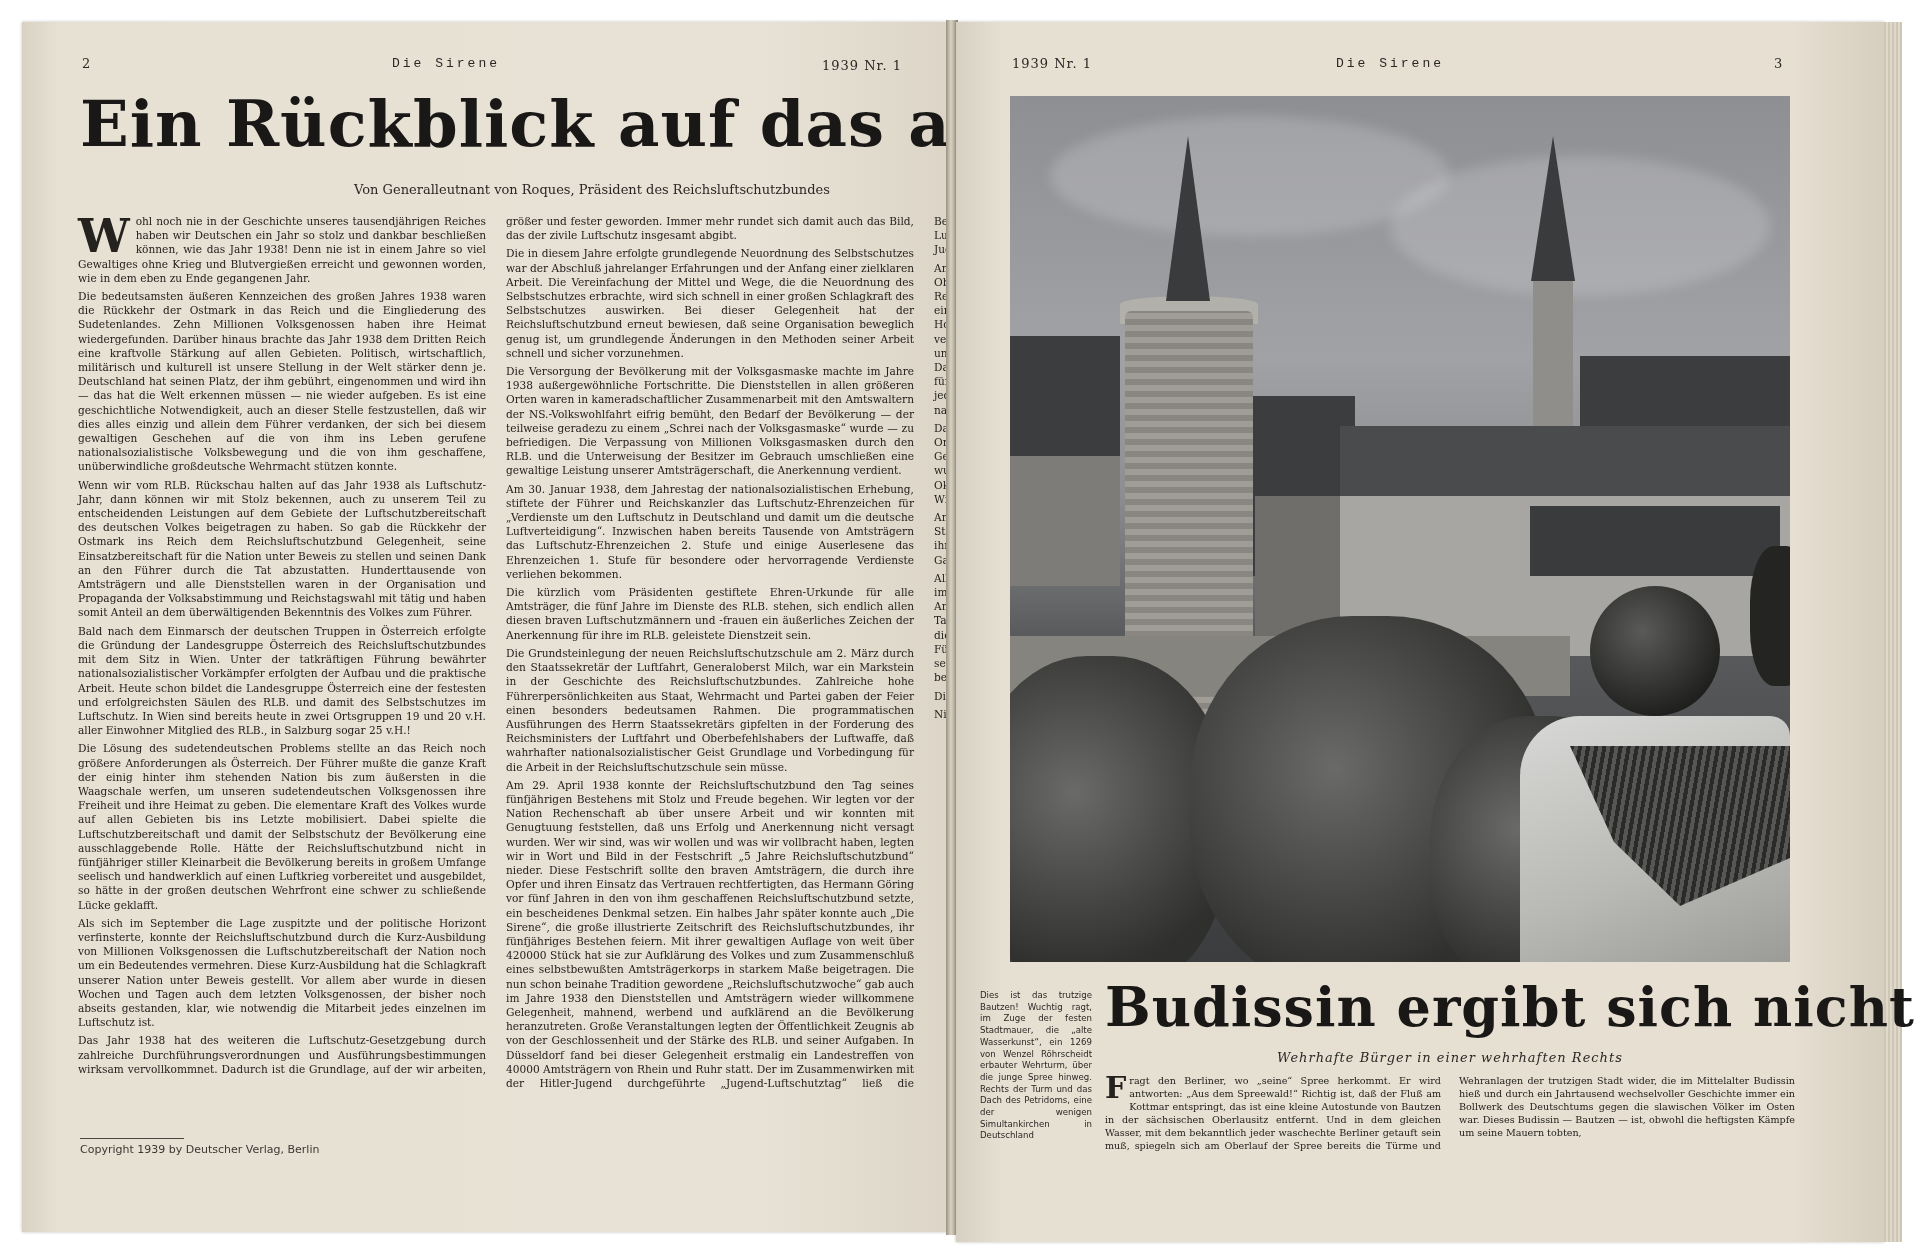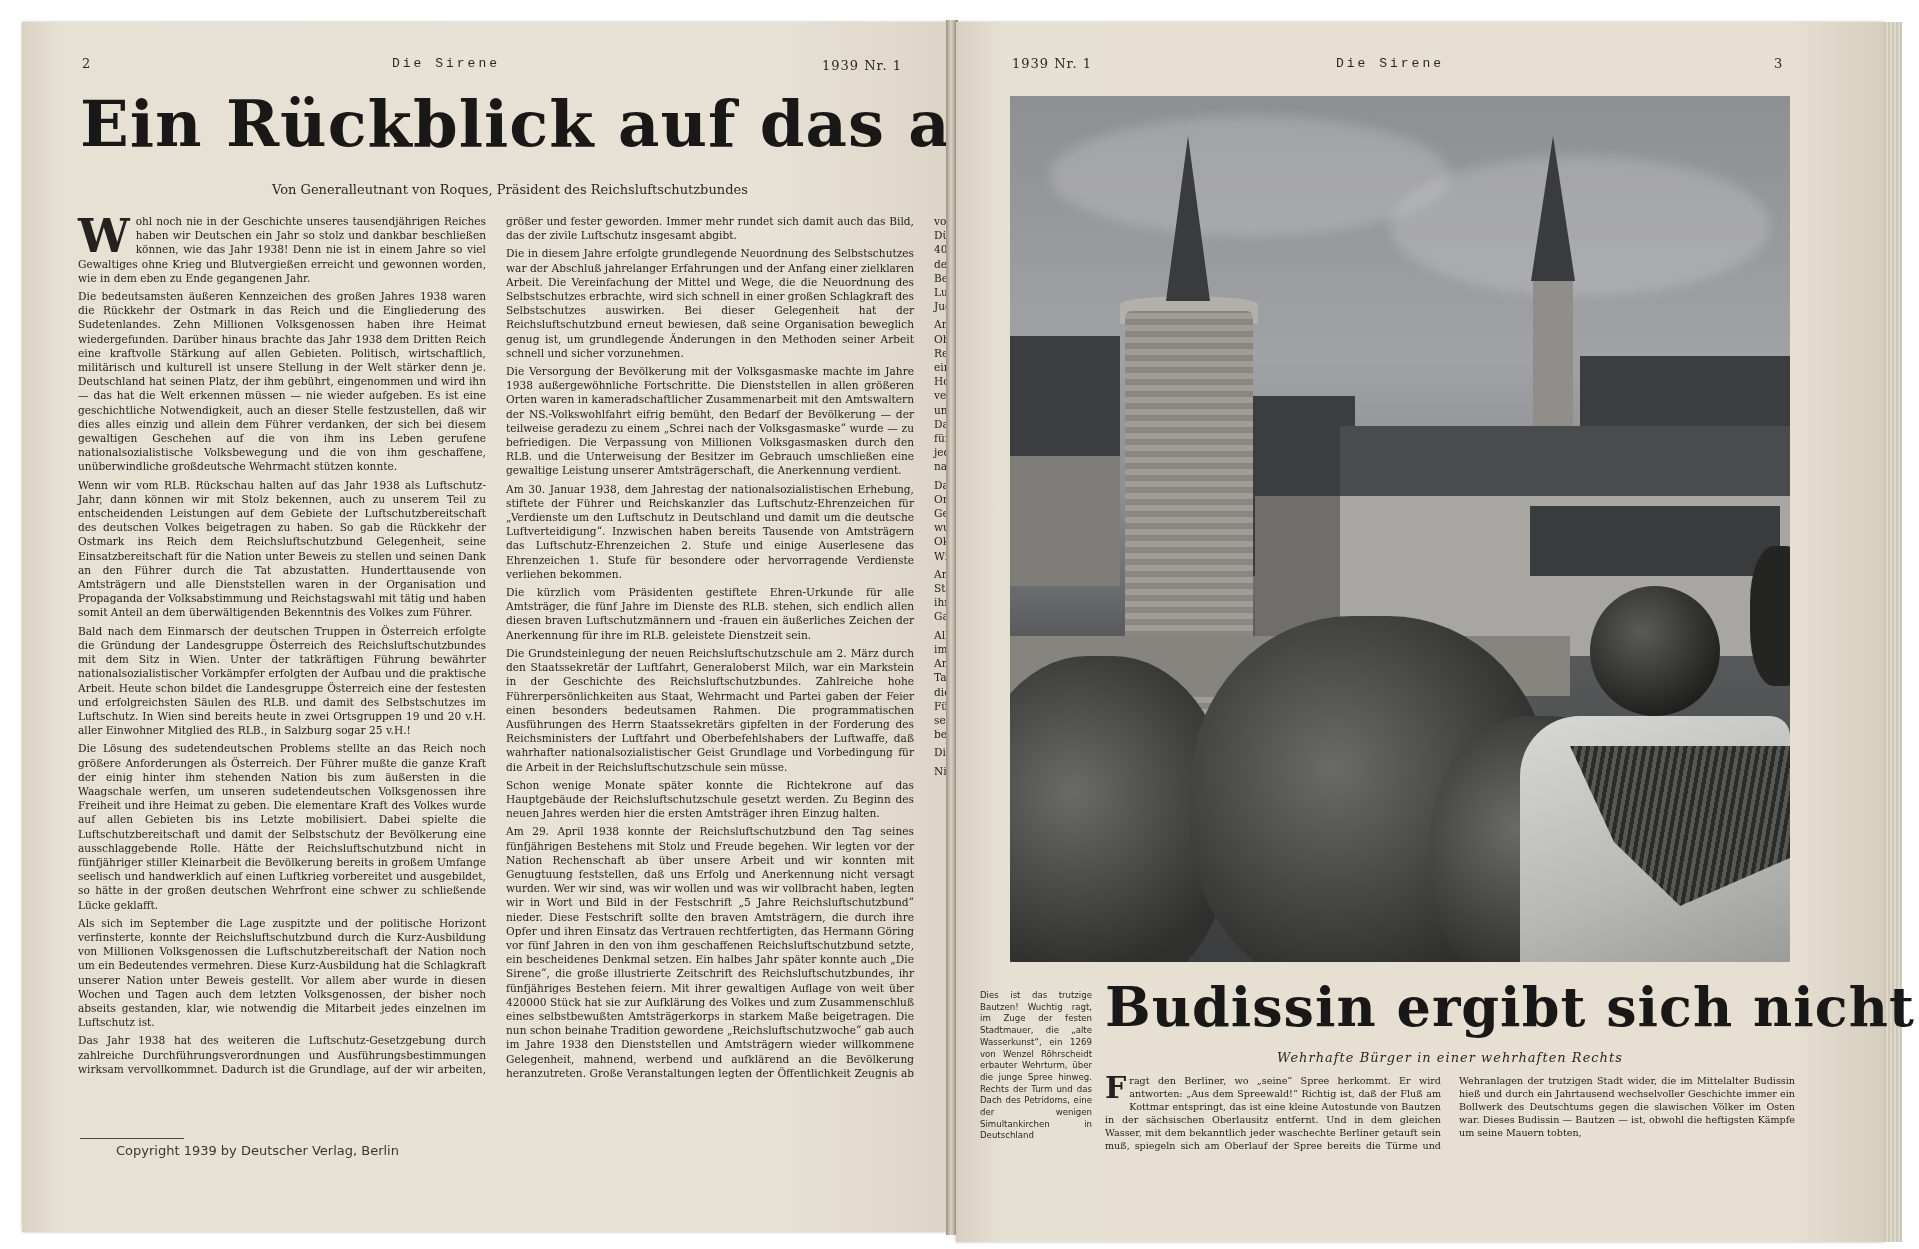--- a/index.html
+++ b/index.html
@@ -39,21 +39,21 @@
   }
 
   .headline {
     position: absolute; left: 80px; top: 78px; width: 820px;
     font-family: "DejaVu Serif", serif; font-weight: bold;
     font-size: 64px; line-height: 80px; letter-spacing: 1px;
     color: #1a1816; white-space: nowrap;
   }
   .byline {
     position: absolute; left: 270px; top: 175px; width: 640px;
-    font-size: 13px; color: #2a2724; text-align: left;
+    font-size: 13px; color: #2a2724; text-align: center;
   }
 
   .columns {
     position: absolute; left: 78px; top: 214px; width: 836px; height: 880px;
     column-count: 2; column-gap: 20px; column-fill: auto;
     font-size: 10.6px; line-height: 14.2px; text-align: justify;
     color: #24211e;
   }
   .columns p { margin: 0 0 4px 0; }
   .dropcap {
@@ -65,21 +65,21 @@
     display: block; text-align: center; font-size: 17px; letter-spacing: 2px;
     margin-top: 6px; font-weight: bold;
   }
 
   .footer-rule {
     position: absolute; left: 80px; top: 1138px; width: 104px; height: 1px;
     background: #4a4540;
   }
   .copyright {
     position: absolute; left: 80px; top: 1143px;
-    font-family: "DejaVu Sans", sans-serif; font-size: 13px; color: #3a3632; margin-left: 36px;
+    font-family: "DejaVu Sans", sans-serif; font-size: 11px; color: #3a3632;
   }
 
   .photo {
     position: absolute; left: 1010px; top: 96px; width: 780px; height: 866px;
     overflow: hidden;
     background: linear-gradient(180deg, #8e8f92 0%, #a1a2a5 30%, #8d8e90 46%, #5a5b5c 62%, #3b3c3d 100%);
   }
   .sky-cloud { position: absolute; border-radius: 50%; background: rgba(220,220,222,0.25); filter: blur(6px); }
   .roof { position: absolute; background: #3c3d3f; }
   .wall { position: absolute; background: #9c9b97; }
@@ -161,21 +161,20 @@
     <p>Wenn wir vom RLB. Rückschau halten auf das Jahr 1938 als Luftschutz-Jahr, dann können wir mit Stolz bekennen, auch zu unserem Teil zu entscheidenden Leistungen auf dem Gebiete der Luftschutzbereitschaft des deutschen Volkes beigetragen zu haben. So gab die Rückkehr der Ostmark ins Reich dem Reichsluftschutzbund Gelegenheit, seine Einsatzbereitschaft für die Nation unter Beweis zu stellen und seinen Dank an den Führer durch die Tat abzustatten. Hunderttausende von Amtsträgern und alle Dienststellen waren in der Organisation und Propaganda der Volksabstimmung und Reichstagswahl mit tätig und haben somit Anteil an dem überwältigenden Bekenntnis des Volkes zum Führer.</p>
     <p>Bald nach dem Einmarsch der deutschen Truppen in Österreich erfolgte die Gründung der Landesgruppe Österreich des Reichsluftschutzbundes mit dem Sitz in Wien. Unter der tatkräftigen Führung bewährter nationalsozialistischer Vorkämpfer erfolgten der Aufbau und die praktische Arbeit. Heute schon bildet die Landesgruppe Österreich eine der festesten und erfolgreichsten Säulen des RLB. und damit des Selbstschutzes im Luftschutz. In Wien sind bereits heute in zwei Ortsgruppen 19 und 20 v.H. aller Einwohner Mitglied des RLB., in Salzburg sogar 25 v.H.!</p>
     <p>Die Lösung des sudetendeutschen Problems stellte an das Reich noch größere Anforderungen als Österreich. Der Führer mußte die ganze Kraft der einig hinter ihm stehenden Nation bis zum äußersten in die Waagschale werfen, um unseren sudetendeutschen Volksgenossen ihre Freiheit und ihre Heimat zu geben. Die elementare Kraft des Volkes wurde auf allen Gebieten bis ins Letzte mobilisiert. Dabei spielte die Luftschutzbereitschaft und damit der Selbstschutz der Bevölkerung eine ausschlaggebende Rolle. Hätte der Reichsluftschutzbund nicht in fünfjähriger stiller Kleinarbeit die Bevölkerung bereits in großem Umfange seelisch und handwerklich auf einen Luftkrieg vorbereitet und ausgebildet, so hätte in der großen deutschen Wehrfront eine schwer zu schließende Lücke geklafft.</p>
     <p>Als sich im September die Lage zuspitzte und der politische Horizont verfinsterte, konnte der Reichsluftschutzbund durch die Kurz-Ausbildung von Millionen Volksgenossen die Luftschutzbereitschaft der Nation noch um ein Bedeutendes vermehren. Diese Kurz-Ausbildung hat die Schlagkraft unserer Nation unter Beweis gestellt. Vor allem aber wurde in diesen Wochen und Tagen auch dem letzten Volksgenossen, der bisher noch abseits gestanden, klar, wie notwendig die Mitarbeit jedes einzelnen im Luftschutz ist.</p>
     <p>Das Jahr 1938 hat des weiteren die Luftschutz-Gesetzgebung durch zahlreiche Durchführungsverordnungen und Ausführungsbestimmungen wirksam vervollkommnet. Dadurch ist die Grundlage, auf der wir arbeiten, größer und fester geworden. Immer mehr rundet sich damit auch das Bild, das der zivile Luftschutz insgesamt abgibt.</p>
     <p>Die in diesem Jahre erfolgte grundlegende Neuordnung des Selbstschutzes war der Abschluß jahrelanger Erfahrungen und der Anfang einer zielklaren Arbeit. Die Vereinfachung der Mittel und Wege, die die Neuordnung des Selbstschutzes erbrachte, wird sich schnell in einer großen Schlagkraft des Selbstschutzes auswirken. Bei dieser Gelegenheit hat der Reichsluftschutzbund erneut bewiesen, daß seine Organisation beweglich genug ist, um grundlegende Änderungen in den Methoden seiner Arbeit schnell und sicher vorzunehmen.</p>
     <p>Die Versorgung der Bevölkerung mit der Volksgasmaske machte im Jahre 1938 außergewöhnliche Fortschritte. Die Dienststellen in allen größeren Orten waren in kameradschaftlicher Zusammenarbeit mit den Amtswaltern der NS.-Volkswohlfahrt eifrig bemüht, den Bedarf der Bevölkerung — der teilweise geradezu zu einem „Schrei nach der Volksgasmaske“ wurde — zu befriedigen. Die Verpassung von Millionen Volksgasmasken durch den RLB. und die Unterweisung der Besitzer im Gebrauch umschließen eine gewaltige Leistung unserer Amtsträgerschaft, die Anerkennung verdient.</p>
     <p>Am 30. Januar 1938, dem Jahrestag der nationalsozialistischen Erhebung, stiftete der Führer und Reichskanzler das Luftschutz-Ehrenzeichen für „Verdienste um den Luftschutz in Deutschland und damit um die deutsche Luftverteidigung“. Inzwischen haben bereits Tausende von Amtsträgern das Luftschutz-Ehrenzeichen 2. Stufe und einige Auserlesene das Ehrenzeichen 1. Stufe für besondere oder hervorragende Verdienste verliehen bekommen.</p>
     <p>Die kürzlich vom Präsidenten gestiftete Ehren-Urkunde für alle Amtsträger, die fünf Jahre im Dienste des RLB. stehen, sich endlich allen diesen braven Luftschutzmännern und -frauen ein äußerliches Zeichen der Anerkennung für ihre im RLB. geleistete Dienstzeit sein.</p>
     <p>Die Grundsteinlegung der neuen Reichsluftschutzschule am 2. März durch den Staatssekretär der Luftfahrt, Generaloberst Milch, war ein Markstein in der Geschichte des Reichsluftschutzbundes. Zahlreiche hohe Führerpersönlichkeiten aus Staat, Wehrmacht und Partei gaben der Feier einen besonders bedeutsamen Rahmen. Die programmatischen Ausführungen des Herrn Staatssekretärs gipfelten in der Forderung des Reichsministers der Luftfahrt und Oberbefehlshabers der Luftwaffe, daß wahrhafter nationalsozialistischer Geist Grundlage und Vorbedingung für die Arbeit in der Reichsluftschutzschule sein müsse.</p>
-    <p>Schon wenige Monate später konnte die Richtekrone auf das Hauptgebäude der Reichsluftschutzschule gesetzt werden. Zu Beginn des neuen Jahres werden hier die ersten Amtsträger ihren Einzug halten.</p>
     <p>Am 29. April 1938 konnte der Reichsluftschutzbund den Tag seines fünfjährigen Bestehens mit Stolz und Freude begehen. Wir legten vor der Nation Rechenschaft ab über unsere Arbeit und wir konnten mit Genugtuung feststellen, daß uns Erfolg und Anerkennung nicht versagt wurden. Wer wir sind, was wir wollen und was wir vollbracht haben, legten wir in Wort und Bild in der Festschrift „5 Jahre Reichsluftschutzbund“ nieder. Diese Festschrift sollte den braven Amtsträgern, die durch ihre Opfer und ihren Einsatz das Vertrauen rechtfertigten, das Hermann Göring vor fünf Jahren in den von ihm geschaffenen Reichsluftschutzbund setzte, ein bescheidenes Denkmal setzen. Ein halbes Jahr später konnte auch „Die Sirene“, die große illustrierte Zeitschrift des Reichsluftschutzbundes, ihr fünfjähriges Bestehen feiern. Mit ihrer gewaltigen Auflage von weit über 420000 Stück hat sie zur Aufklärung des Volkes und zum Zusammenschluß eines selbstbewußten Amtsträgerkorps in starkem Maße beigetragen. Die nun schon beinahe Tradition gewordene „Reichsluftschutzwoche“ gab auch im Jahre 1938 den Dienststellen und Amtsträgern wieder willkommene Gelegenheit, mahnend, werbend und aufklärend an die Bevölkerung heranzutreten. Große Veranstaltungen legten der Öffentlichkeit Zeugnis ab von der Geschlossenheit und der Stärke des RLB. und seiner Aufgaben. In Düsseldorf fand bei dieser Gelegenheit erstmalig ein Landestreffen von 40000 Amtsträgern von Rhein und Ruhr statt. Der im Zusammenwirken mit der Hitler-Jugend durchgeführte „Jugend-Luftschutztag“ ließ die Begeisterung erkennen, mit der die deutschen Mädels und Jungen den Luftschutz betreiben, und die vielfältigen Möglichkeiten des Einsatzes Jugendlicher im Selbstschutz.</p>
     <p>Am 29. August unterschrieb der Reichsminister der Luftfahrt und Oberbefehlshaber der Luftwaffe jenen Erlaß, der in die Geschichte des Reichsluftschutzbundes als ein Dokument der Anerkennung und Ehrung eingehen wird. Generalfeldmarschall Göring stiftete ein eigenes Hoheitszeichen für den Reichsluftschutzbund und eine neue Fahne. Er verfügte, daß zur Dienstbekleidung die nationalsozialistische Kampfbinde und von Parteigenossen am Binder das Parteiabzeichen getragen wird. Damit erhielten die Amtsträger des RLB. die Auszeichnung, die sie sich in fünfjähriger Arbeit verdient hatten. Seit jenem Tage steht der RLB. — jedem deutlich erkennbar — in nichts mehr den übrigen nationalsozialistischen Organisationen nach!</p>
     <p>Das Jahr 1938 gab dem Reichsluftschutzbund mehrmals Gelegenheit, seine Organisation in den Dienst von nationalsozialistischen Gemeinschaftsaufgaben zu stellen. Bei der Einbringung der Rekordernte wurden viele Tausende von Amtsträgern eingesetzt, und seit dem 1. Oktober steht der RLB. geschlossen zum sechsten Male im Dienste des Winterhilfswerkes, freudig zu jedem Opfer bereit.</p>
     <p>Am 3. Dezember, am Tage der Nationalen Solidarität, sammelten in allen Städten Großdeutschlands viele Tausende von Amtsträgern des RLB., an ihrer Spitze der Präsident und der Vizepräsident, auf der Straße und in Gaststätten für das Winterhilfswerk.</p>
     <p>Alle Leistungen und Auszeichnungen, deren sich der Reichsluftschutzbund im Jahre 1938 erfreuen konnte, verpflichten jedoch alle Dienststellen, Amtsträger und Mitglieder, auch im neuen Jahre sich mit der gleichen Tatkraft, dem gleichen Eifer und dem gleichen bewährten Idealismus für die große Aufgabe des Luftschutzes einzusetzen. Immer müssen wir — der Führer hat uns wiederholt daran gemahnt — wachsam und einsatzbereit sein, „jederzeit zum Frieden gewillt, in jeder Stunde aber auch zur Abwehr bereit“.</p>
     <p>Die Losung fürs neue Jahr sei deshalb:</p>
     <p class="slogan-intro">Nicht ruhen und rasten, bis unsere Aufgabe restlos gelöst ist, die heißt:</p>
     <span class="slogan">Jedes deutsche Haus luftschutzbereit!</span>
   </div>
 

